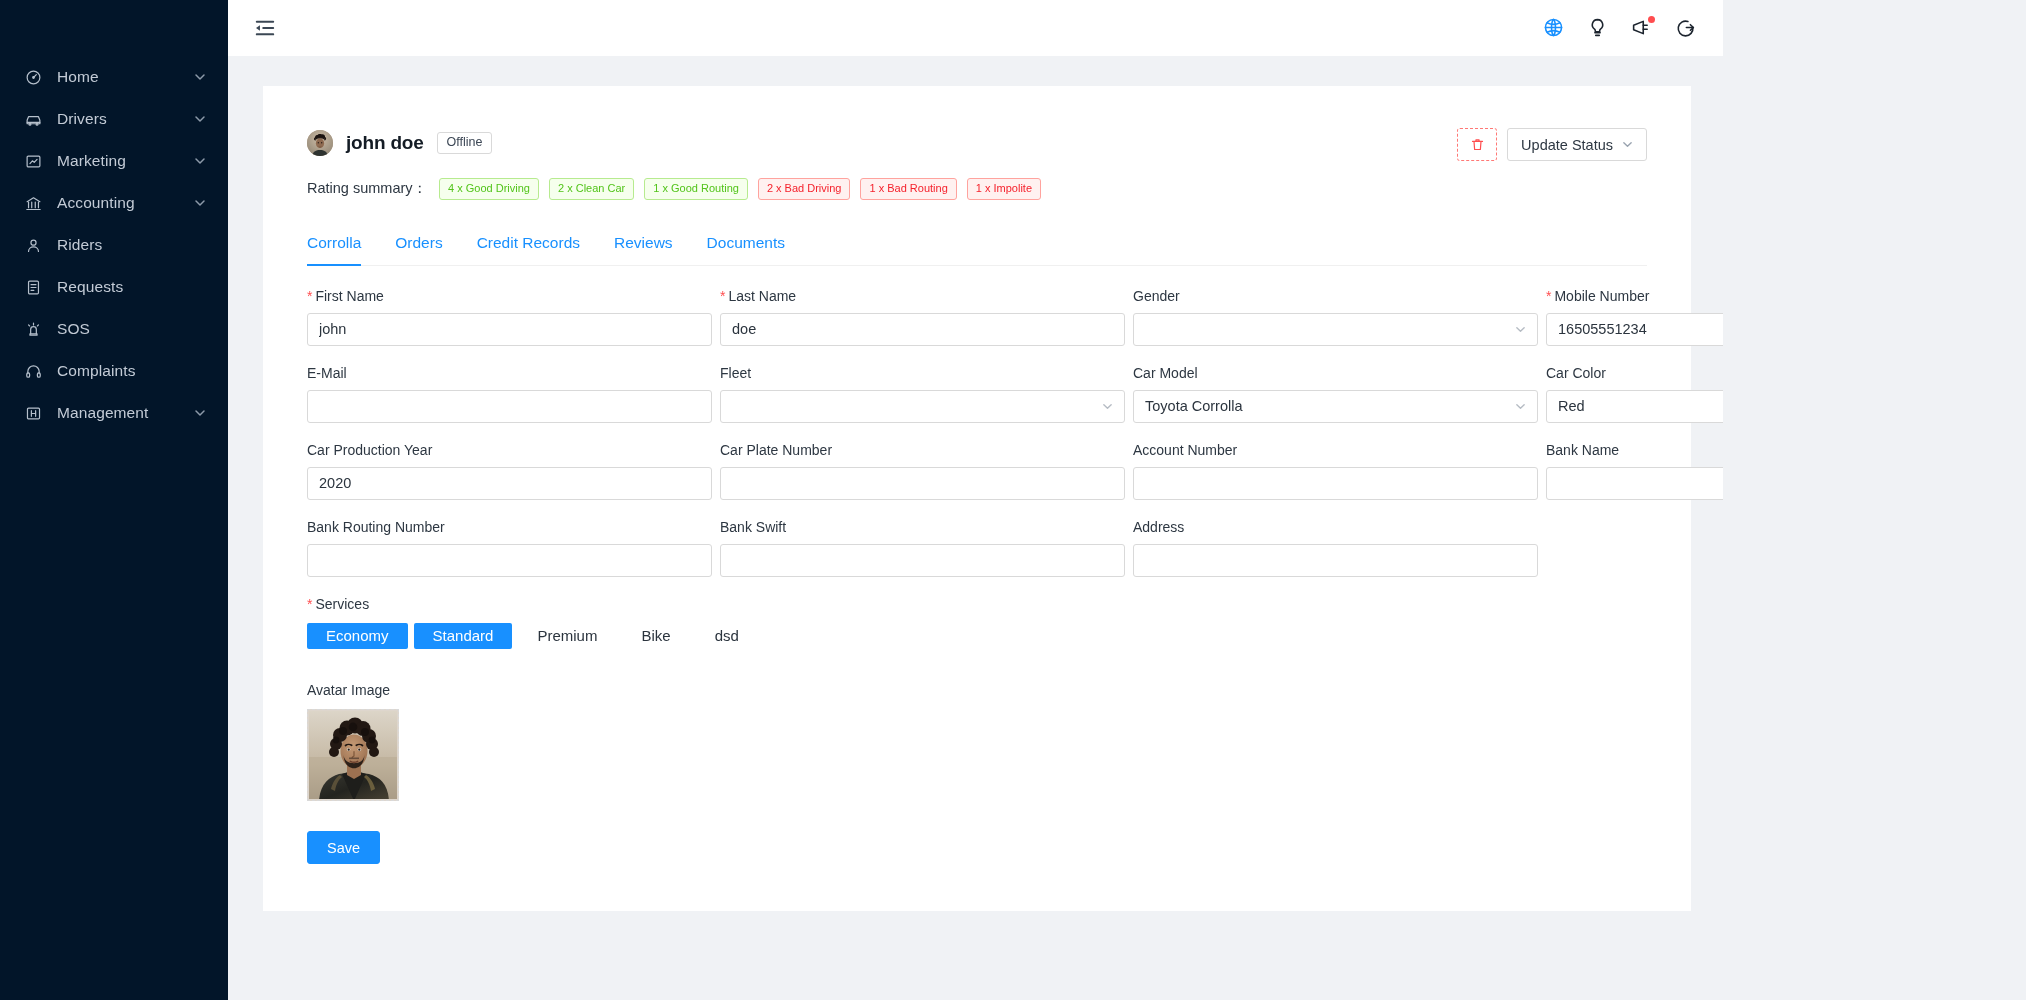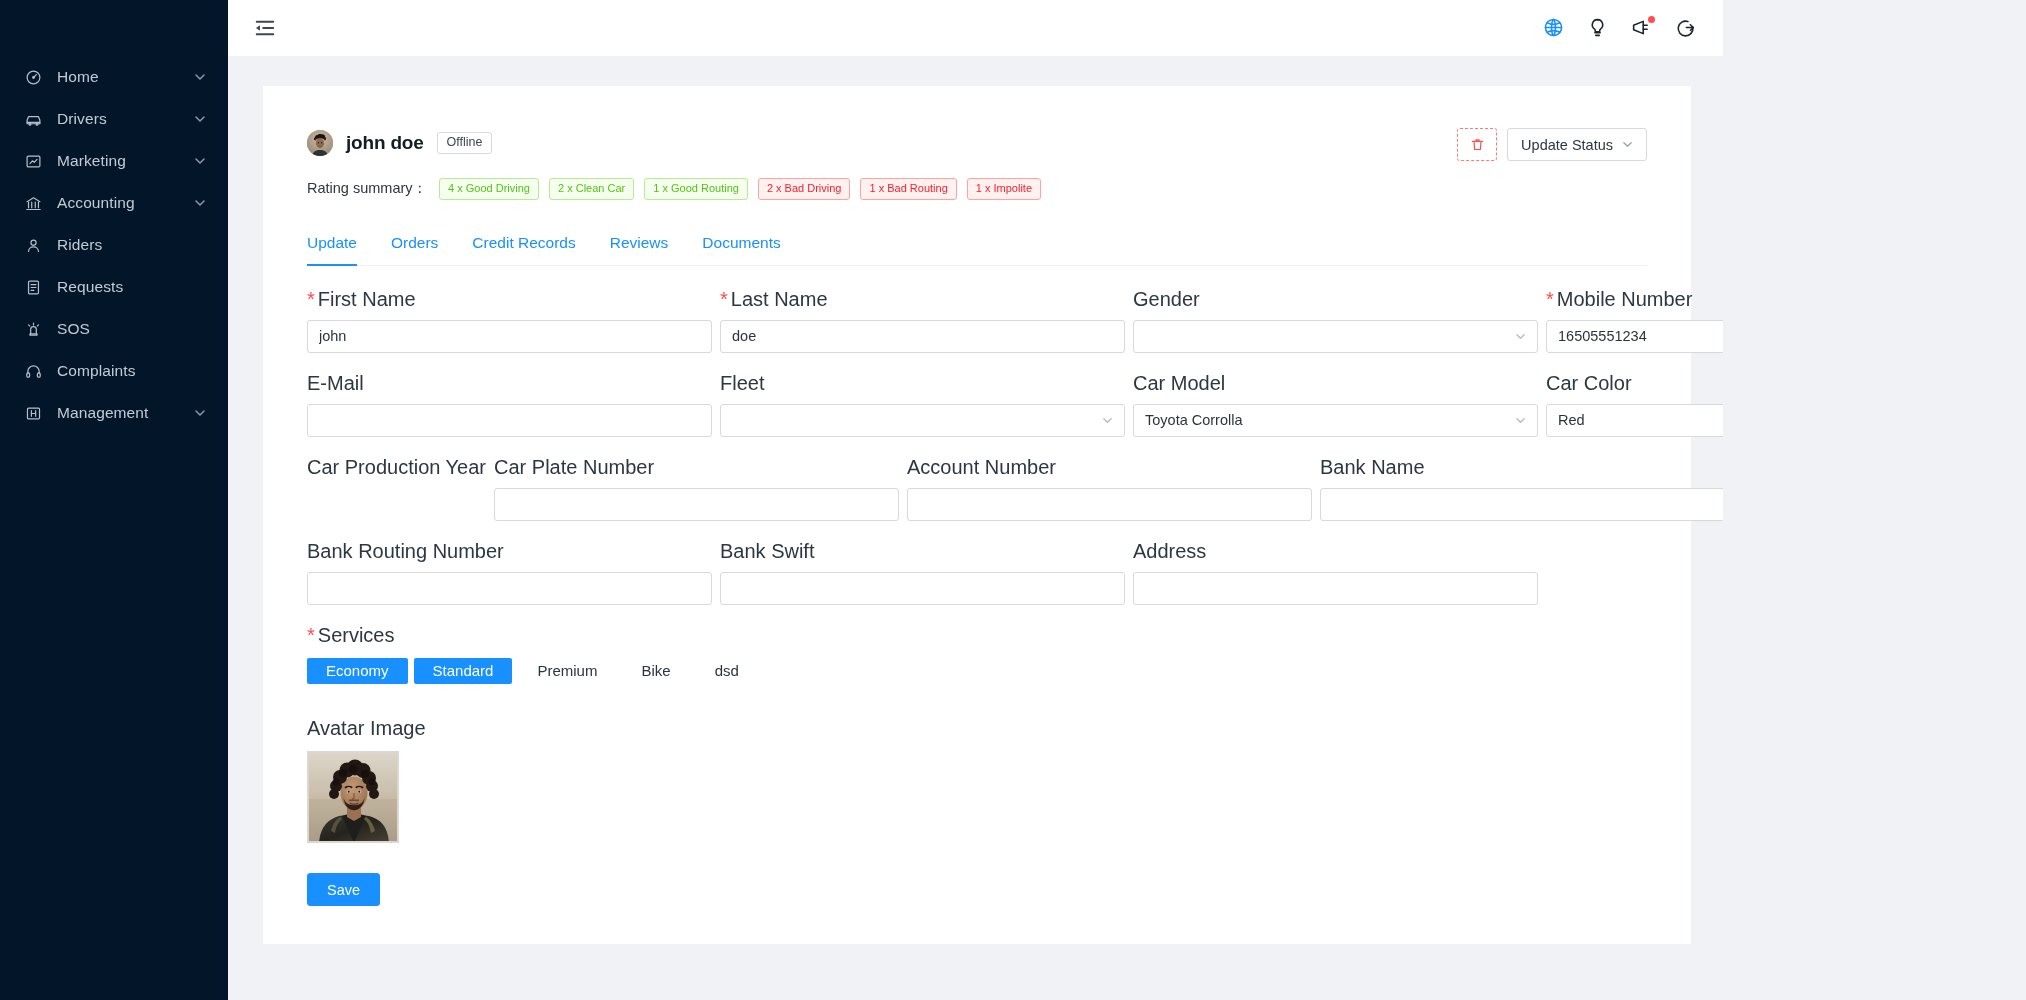--- a/index.html
+++ b/index.html
@@ -133,21 +133,21 @@
     content: ""; position: absolute;
     left: 0; right: 17px; bottom: -1px; height: 2px;
     background: #1890ff;
   }
 
   
   .form { margin-top: 22px; }
   .frow { display: flex; gap: 0; margin-bottom: 19px; }
   .fcell { padding-right: 8px; }
   .fcell.w4 { width: 413px; }
-  .flabel { font-size: 20px; color: #2d3742; margin-bottom: 9px; display: block; white-space: nowrap; }
+  .flabel { font-size: 14px; color: #2d3742; margin-bottom: 9px; display: block; white-space: nowrap; }
   .req { color: #ff4d4f; margin-right: 3px; font-family: "Liberation Sans", sans-serif; }
   .finput {
     width: 405px; height: 33px;
     border: 1px solid #d9d9d9; border-radius: 3px;
     background: #fff;
     font-size: 14.5px; color: #2b343e;
     padding: 0 11px;
     font-family: "Liberation Sans", sans-serif;
     outline: none;
   }
@@ -417,21 +417,21 @@
               <span class="tag good">2 x Clean Car</span>
               <span class="tag good">1 x Good Routing</span>
               <span class="tag bad">2 x Bad Driving</span>
               <span class="tag bad">1 x Bad Routing</span>
               <span class="tag bad">1 x Impolite</span>
             </span>
         </div>
 
         
         <div class="tabs" id="tabs">
-            <div class="tab active">Update</div>
+            <div class="tab active">Corrolla</div>
             <div class="tab">Orders</div>
             <div class="tab">Credit Records</div>
             <div class="tab">Reviews</div>
             <div class="tab">Documents</div>
           </div>
 
         
         <div class="form" id="form-grid">
             <div class="frow">
               <div class="fcell w4"><span class="flabel"><span class="req">*</span><span>First Name</span></span><input class="finput" type="text" value="john" placeholder="" style=""></div>
@@ -479,21 +479,21 @@
                   <span class="sel-val">Red</span>
                   <span class="caret">
                     <svg viewBox="0 0 12 12" fill="none" stroke="currentColor" stroke-width="1.5" stroke-linecap="round" stroke-linejoin="round">
                       <path d="M2 4l4 4 4-4"></path>
                     </svg>
                   </span>
                 </div>
               </div>
             </div>
             <div class="frow">
-              <div class="fcell w4"><span class="flabel"><span>Car Production Year</span></span></div>
+              <div class="fcell w4"><span class="flabel"><span>Car Production Year</span></span><input class="finput" type="text" value="2020" placeholder="" style=""></div>
               <div class="fcell w4"><span class="flabel"><span>Car Plate Number</span></span><input class="finput" type="text" value="" placeholder="" style=""></div>
               <div class="fcell w4"><span class="flabel"><span>Account Number</span></span><input class="finput" type="text" value="" placeholder="" style=""></div>
               <div class="fcell w4"><span class="flabel"><span>Bank Name</span></span><input class="finput" type="text" value="" placeholder="" style=""></div>
             </div>
             <div class="frow">
               <div class="fcell w4"><span class="flabel"><span>Bank Routing Number</span></span><input class="finput" type="text" value="" placeholder="" style=""></div>
               <div class="fcell w4"><span class="flabel"><span>Bank Swift</span></span><input class="finput" type="text" value="" placeholder="" style=""></div>
               <div class="fcell w4"><span class="flabel"><span>Address</span></span><input class="finput" type="text" value="" placeholder="" style=""></div>
             </div>
           </div>

